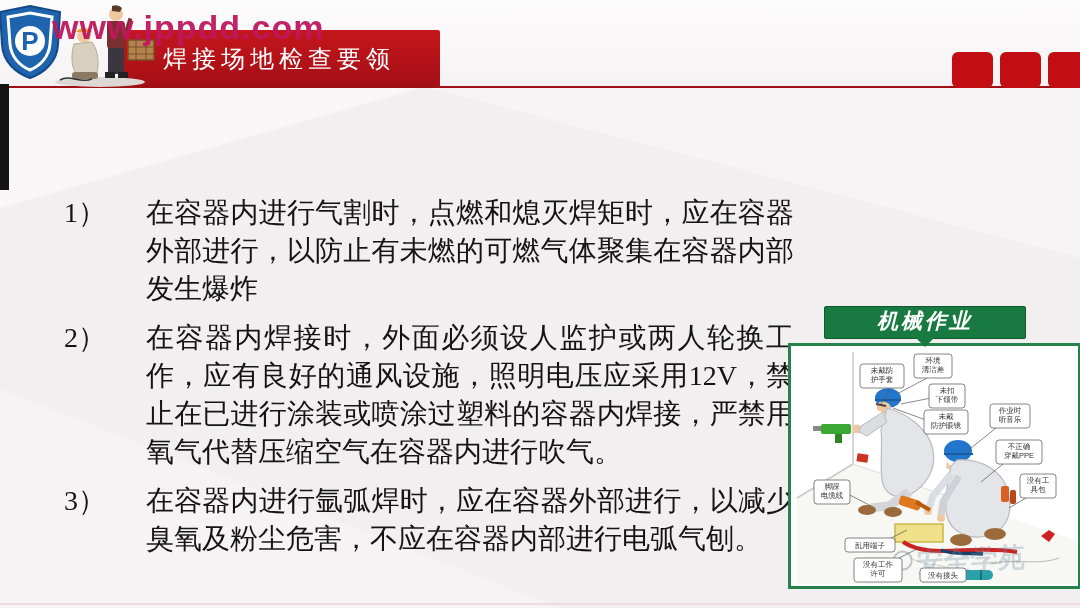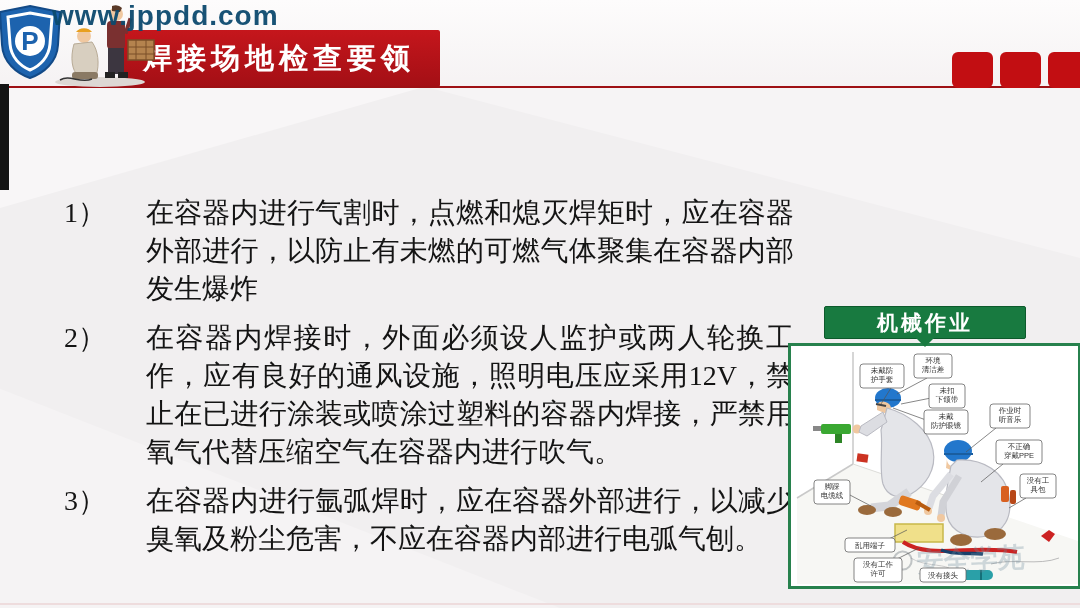--- a/index.html
+++ b/index.html
@@ -12,42 +12,42 @@
   .bg-tri-b{position:absolute;left:0;top:350px;width:560px;height:258px;background:#f5f3f4;
             clip-path:polygon(0 100%,0 15%,100% 100%);z-index:0;}
   .bg-tri-c{position:absolute;left:0;top:88px;width:420px;height:120px;background:#f8f6f7;
             clip-path:polygon(0 0,100% 0,0 100%);z-index:0;}
   .bottom-accent-line{position:absolute;left:0;bottom:3px;width:1080px;height:2px;background:#eedcdd;z-index:0;}
 
   
   .banner{position:absolute;left:118px;top:30px;width:322px;height:57px;z-index:1;
           background:linear-gradient(180deg,#c5161c,#a30f15);border-radius:2px;
           display:flex;align-items:center;justify-content:center;}
-  .banner-title{color:#ffffff;font-size:29px;letter-spacing:5px;font-weight:700;white-space:nowrap;text-align:center;}
+  .banner-title{color:#ffffff;font-size:24px;letter-spacing:5px;font-weight:400;white-space:nowrap;text-align:center;}
   .header-line{position:absolute;left:0;top:86px;width:1080px;height:2px;background:#9e1014;z-index:1;}
   .squares{position:absolute;left:952px;top:52px;z-index:1;display:flex;gap:7px;}
   .sq{width:41px;height:36px;background:#c20e12;border-radius:6px;}
-  .site-watermark{position:absolute;left:52px;top:0;z-index:4;color:#0c4a6e;
+  .site-watermark{position:absolute;left:52px;top:8px;z-index:4;color:#be185d;
                   font-family:"Liberation Sans","DejaVu Sans",sans-serif;
-                  font-size:28px;font-weight:bold;letter-spacing:1px;opacity:.95;}
+                  font-size:34px;font-weight:bold;letter-spacing:1px;opacity:.95;}
   .logo-art{position:absolute;left:0;top:0;width:160px;height:90px;z-index:3;}
   .left-bar{position:absolute;left:0;top:84px;width:9px;height:106px;background:#141414;z-index:2;}
 
   
   .page-title{position:absolute;left:28px;top:102px;z-index:2;font-size:39px;font-weight:700;
               color:#111;letter-spacing:3px;}
   .content{position:absolute;left:64px;top:194px;width:730px;z-index:2;}
   .point{display:flex;margin-bottom:11px;}
   .pnum{flex:0 0 42px;font-size:28px;line-height:38px;color:#141414;}
   .ptext{flex:1;font-size:28px;line-height:38px;color:#141414;text-align:justify;margin-left:40px;}
 
   
   .fig-head{position:absolute;left:824px;top:306px;width:202px;height:33px;z-index:3;
             background:#187a40;border:1px solid #0d5a2c;box-sizing:border-box;border-radius:2px;
-            display:flex;align-items:center;justify-content:center;}
+            display:flex;align-items:flex-start;justify-content:center;font-style:italic;}
   .fig-head-label{color:#fff;font-size:21px;font-weight:700;letter-spacing:3px;}
   .fig-head::after{content:"";position:absolute;left:50%;bottom:-9px;margin-left:-9px;
             border:9px solid transparent;border-top:9px solid #187a40;border-bottom:0;}
   .fig-box{position:absolute;left:788px;top:343px;width:293px;height:246px;z-index:2;
            background:#ffffff;border:3px solid #27814d;box-sizing:border-box;}
   .co-rect{fill:#ffffff;stroke:#666;stroke-width:0.8;}
   .co-text{font-size:7.5px;fill:#333;font-family:"Liberation Sans","DejaVu Sans",sans-serif;}
   .lead{stroke:#555;stroke-width:0.7;}
   .fig-wm{font-family:"Liberation Sans","DejaVu Sans",sans-serif;font-size:27px;font-weight:bold;
           fill:rgba(110,140,155,0.30);}

